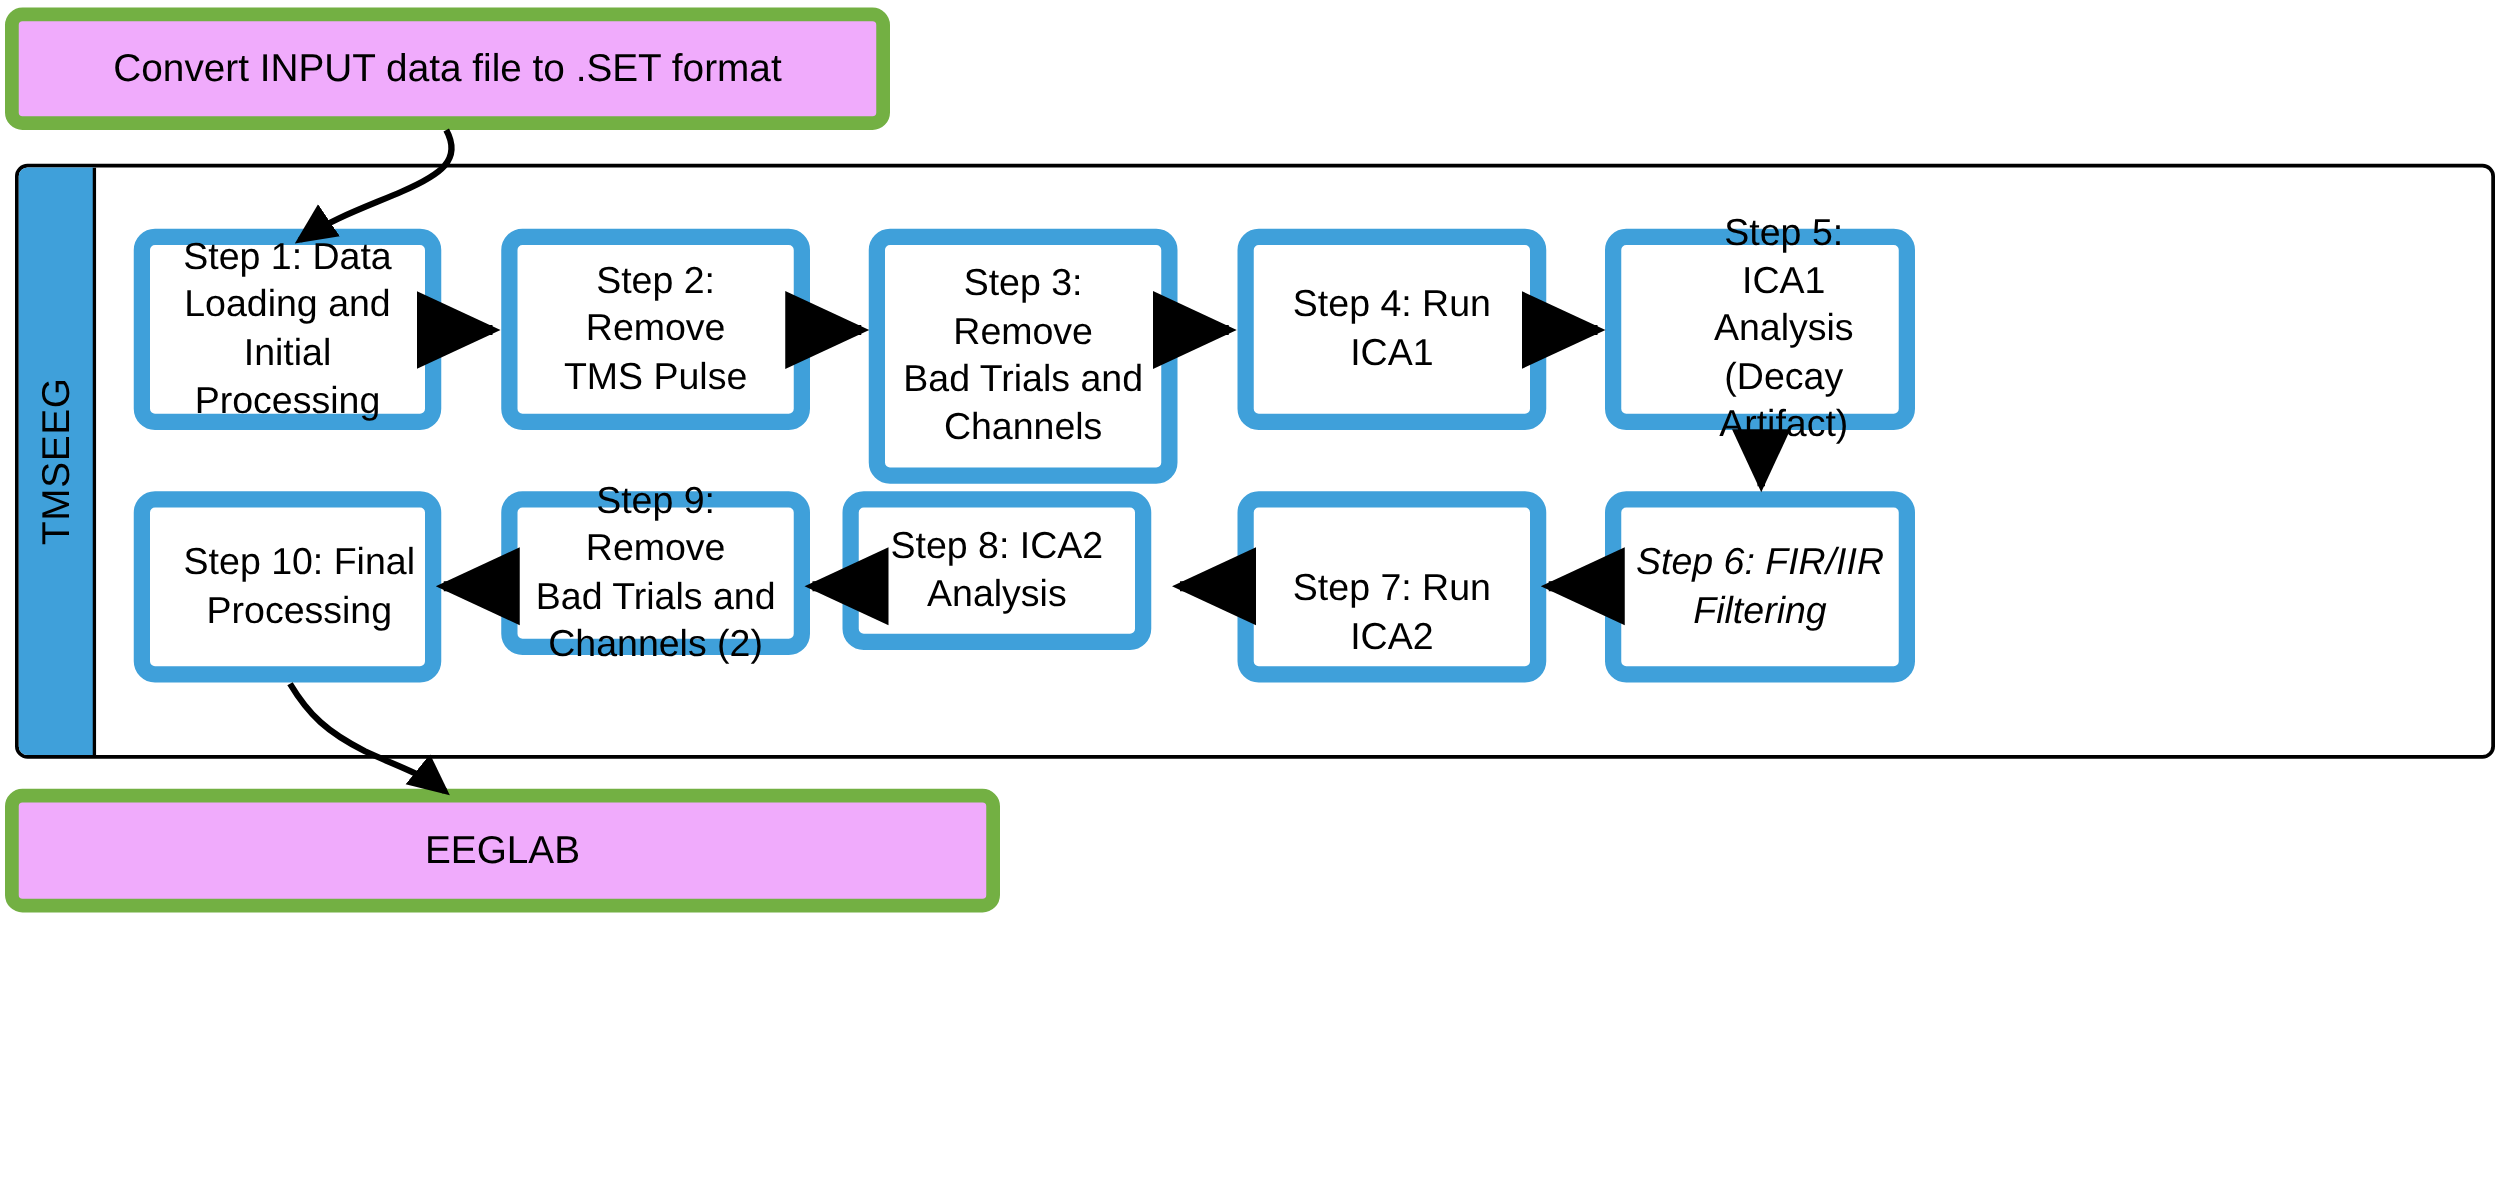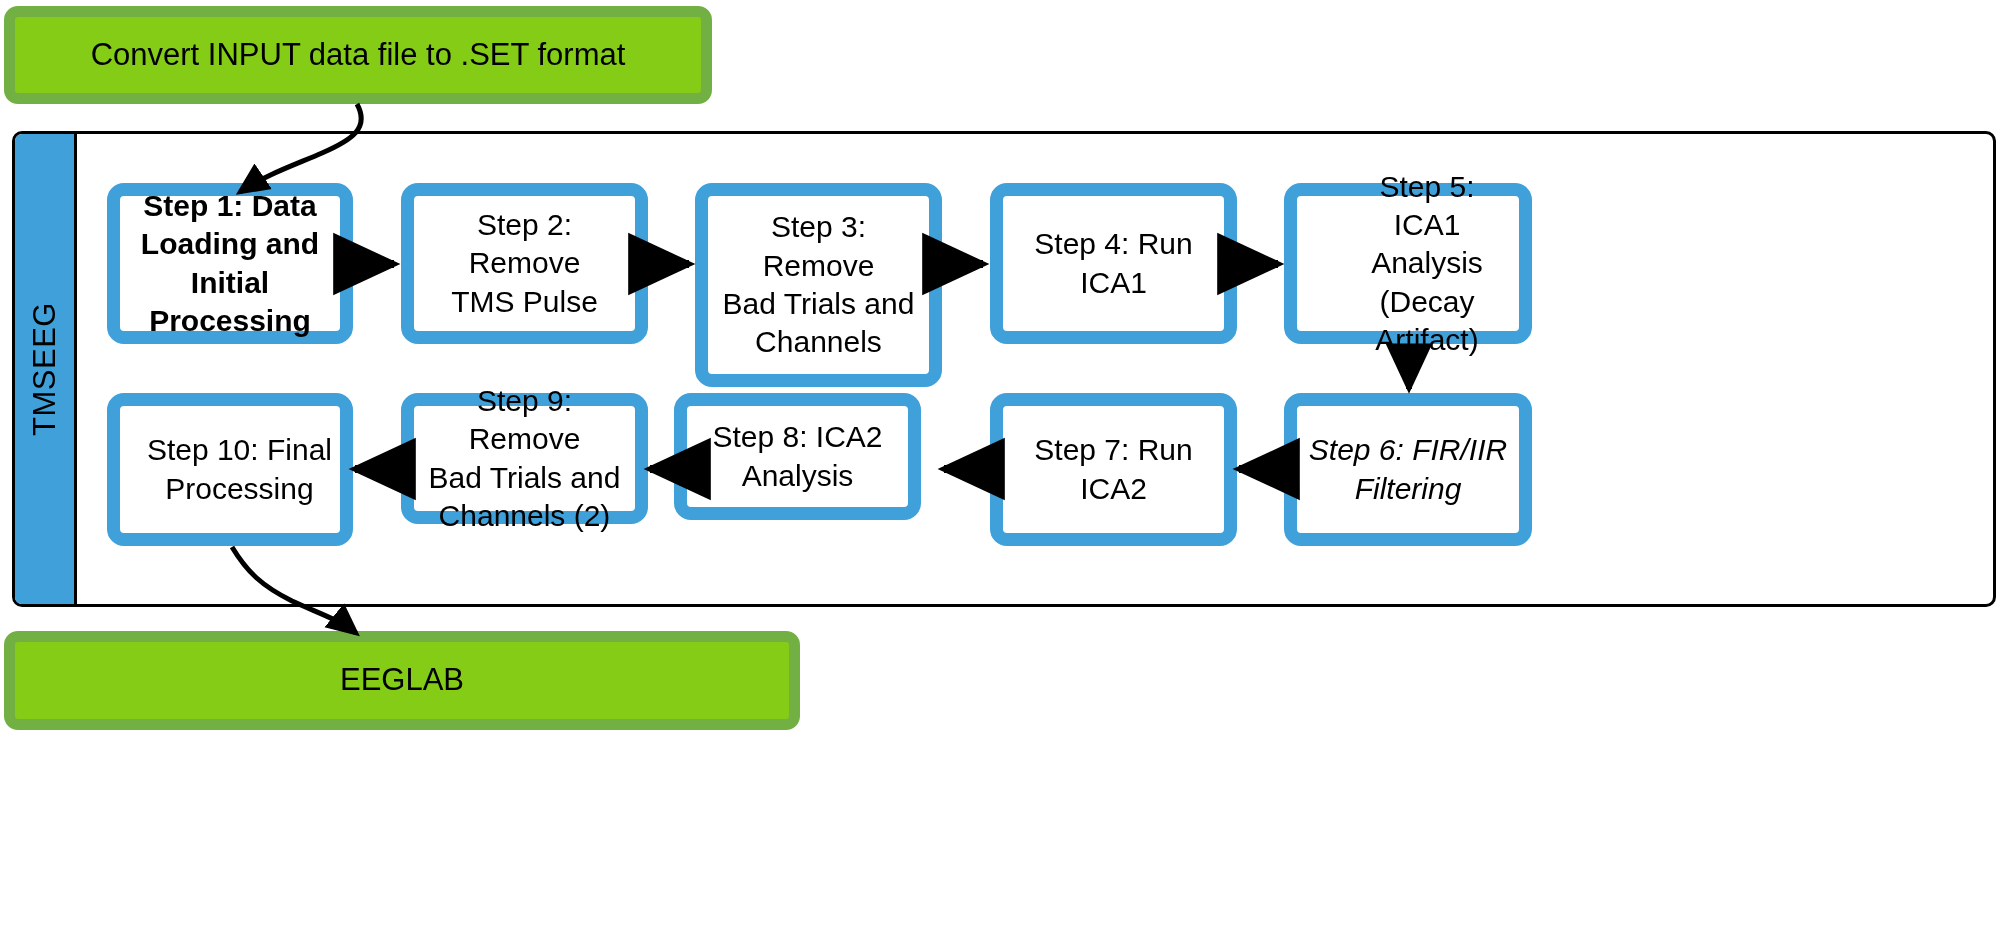--- a/index.html
+++ b/index.html
@@ -22,21 +22,21 @@
     left: 0;
     top: 0;
     width: 2008px;
     height: 946px;
     pointer-events: none;
   }
   
   .io-box {
     position: absolute;
     box-sizing: border-box;
-    background: #84cc16;
+    background: #f0abfc;
     border: 11px solid #73b043;
     border-radius: 14px;
     display: flex;
     align-items: center;
     justify-content: center;
     text-align: center;
   }
   .io-label {
     font-size: 31px;
     color: #000000;
@@ -100,21 +100,21 @@
   <div class="io-box" style="left:4px; top:6px; width:708px; height:98px;">
     <span class="io-label">Convert INPUT data file to .SET format</span>
   </div>
 
   <div class="tmseeg-container" style="left:12px; top:131px; width:1984px; height:476px;">
     <div class="tmseeg-band">
       <span class="tmseeg-band-text">TMSEEG</span>
     </div>
   </div>
 
-  <div class="step-box" style="left:107px; top:183px; width:246px; height:161px;font-weight:bold;">
+  <div class="step-box" style="left:107px; top:183px; width:246px; height:161px;">
     <span class="step-label">Step 1: Data
 Loading and Initial
 Processing</span>
   </div>
 
   <div class="step-box" style="left:401px; top:183px; width:247px; height:161px;">
     <span class="step-label">Step 2: Remove
 TMS Pulse</span>
   </div>
 
@@ -143,21 +143,21 @@
     <span class="step-label">Step 9: Remove
 Bad Trials and
 Channels (2)</span>
   </div>
 
   <div class="step-box" style="left:674px; top:393px; width:247px; height:127px;">
     <span class="step-label">Step 8: ICA2
 Analysis</span>
   </div>
 
-  <div class="step-box" style="left:990px; top:393px; width:247px; height:153px;">
+  <div class="step-box" style="left:990px; top:393px; width:247px; height:153px;align-items:flex-end;">
     <span class="step-label">Step 7: Run ICA2</span>
   </div>
 
   <div class="step-box" style="left:1284px; top:393px; width:248px; height:153px;font-style:italic;">
     <span class="step-label">Step 6: FIR/IIR
 Filtering</span>
   </div>
 
   <div class="io-box" style="left:4px; top:631px; width:796px; height:99px;">
     <span class="io-label">EEGLAB</span>

